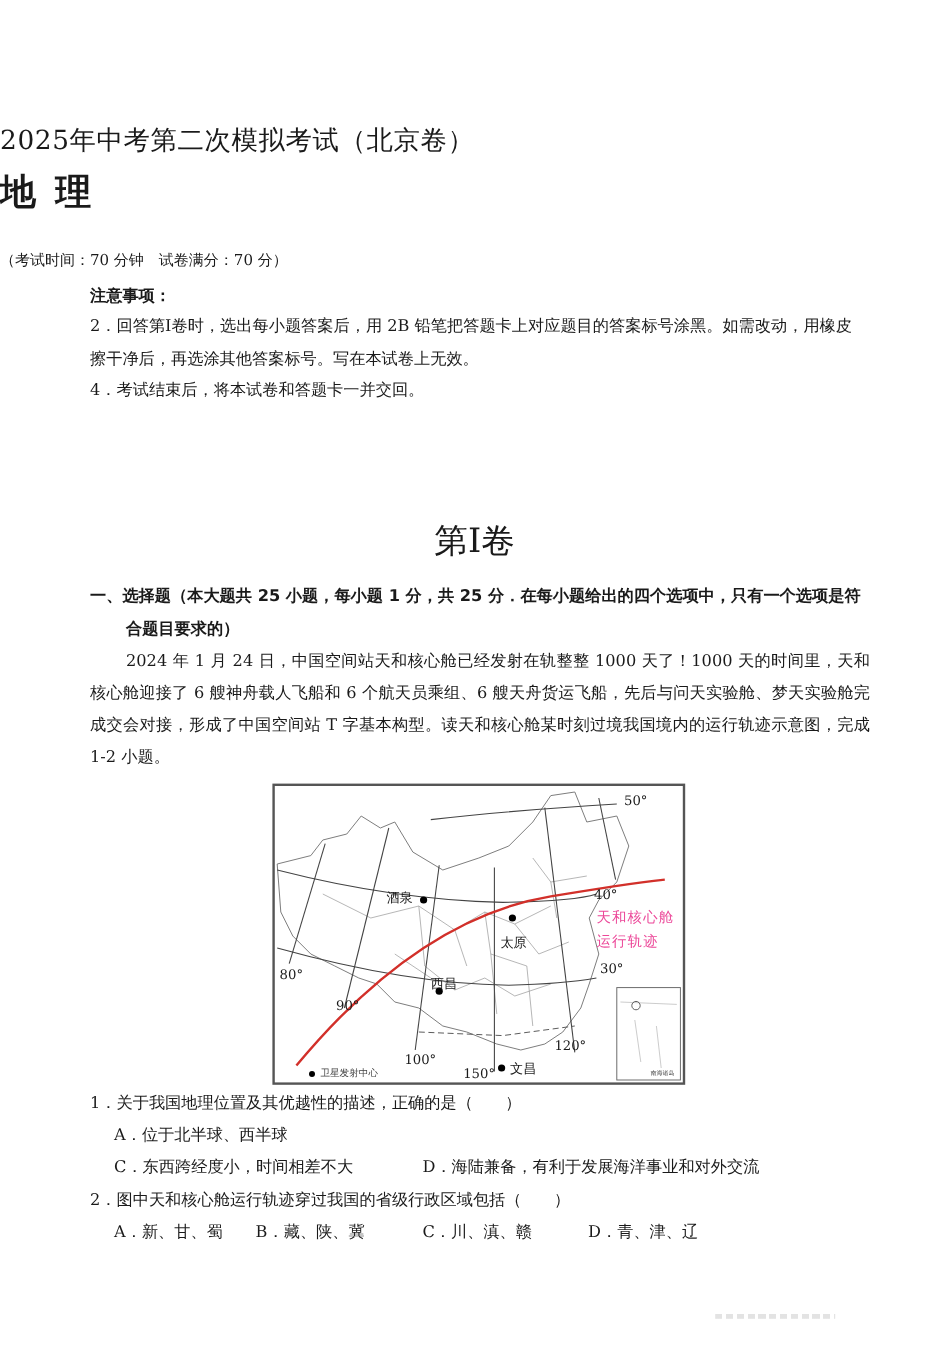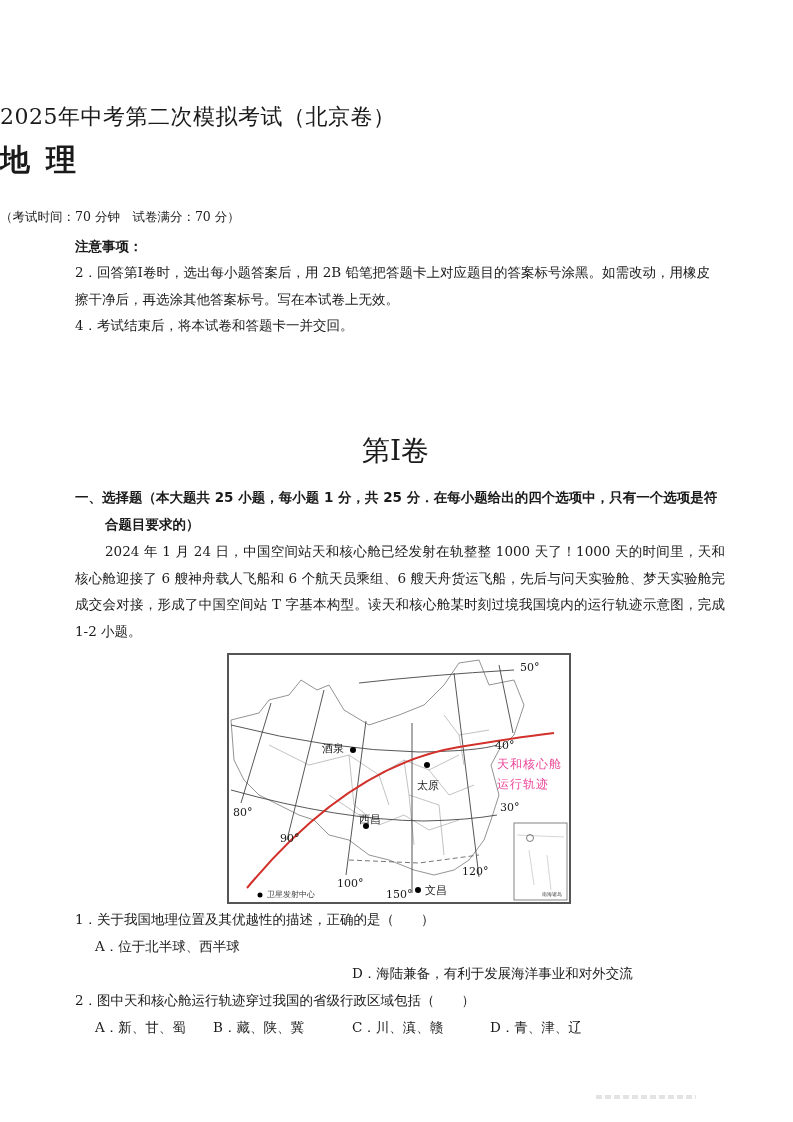--- a/index.html
+++ b/index.html
@@ -89,20 +89,21 @@
   <span class="abs" style="left:196px;top:228px;font-size:11px">文昌</span>
   <span class="abs red" style="left:268px;top:101px;font-size:12px;letter-spacing:1px">天和核心舱</span>
   <span class="abs red" style="left:268px;top:121px;font-size:12px;letter-spacing:1px">运行轨迹</span>
   <span class="abs" style="left:38px;top:234px;font-size:8px;color:#444">卫星发射中心</span>
   <span class="abs" style="left:313px;top:236px;font-size:5px;color:#444">南海诸岛</span>
 </div>
 
 <div class="abs q p" style="top:906px;height:80px">
   <div>1．关于我国地理位置及其优越性的描述，正确的是（　　）</div>
   <span class="opt" style="left:20px;top:27px">A．位于北半球、西半球</span>
+  <span class="opt" style="left:20px;top:54px">C．东西跨经度小，时间相差不大</span>
   <span class="opt" style="left:277px;top:54px">D．海陆兼备，有利于发展海洋事业和对外交流</span>
 </div>
 
 <div class="abs q p" style="top:987px;height:60px">
   <div>2．图中天和核心舱运行轨迹穿过我国的省级行政区域包括（　　）</div>
   <span class="opt" style="left:20px;top:27px">A．新、甘、蜀</span>
   <span class="opt" style="left:138px;top:27px">B．藏、陕、冀</span>
   <span class="opt" style="left:277px;top:27px">C．川、滇、赣</span>
   <span class="opt" style="left:415px;top:27px">D．青、津、辽</span>
 </div>

